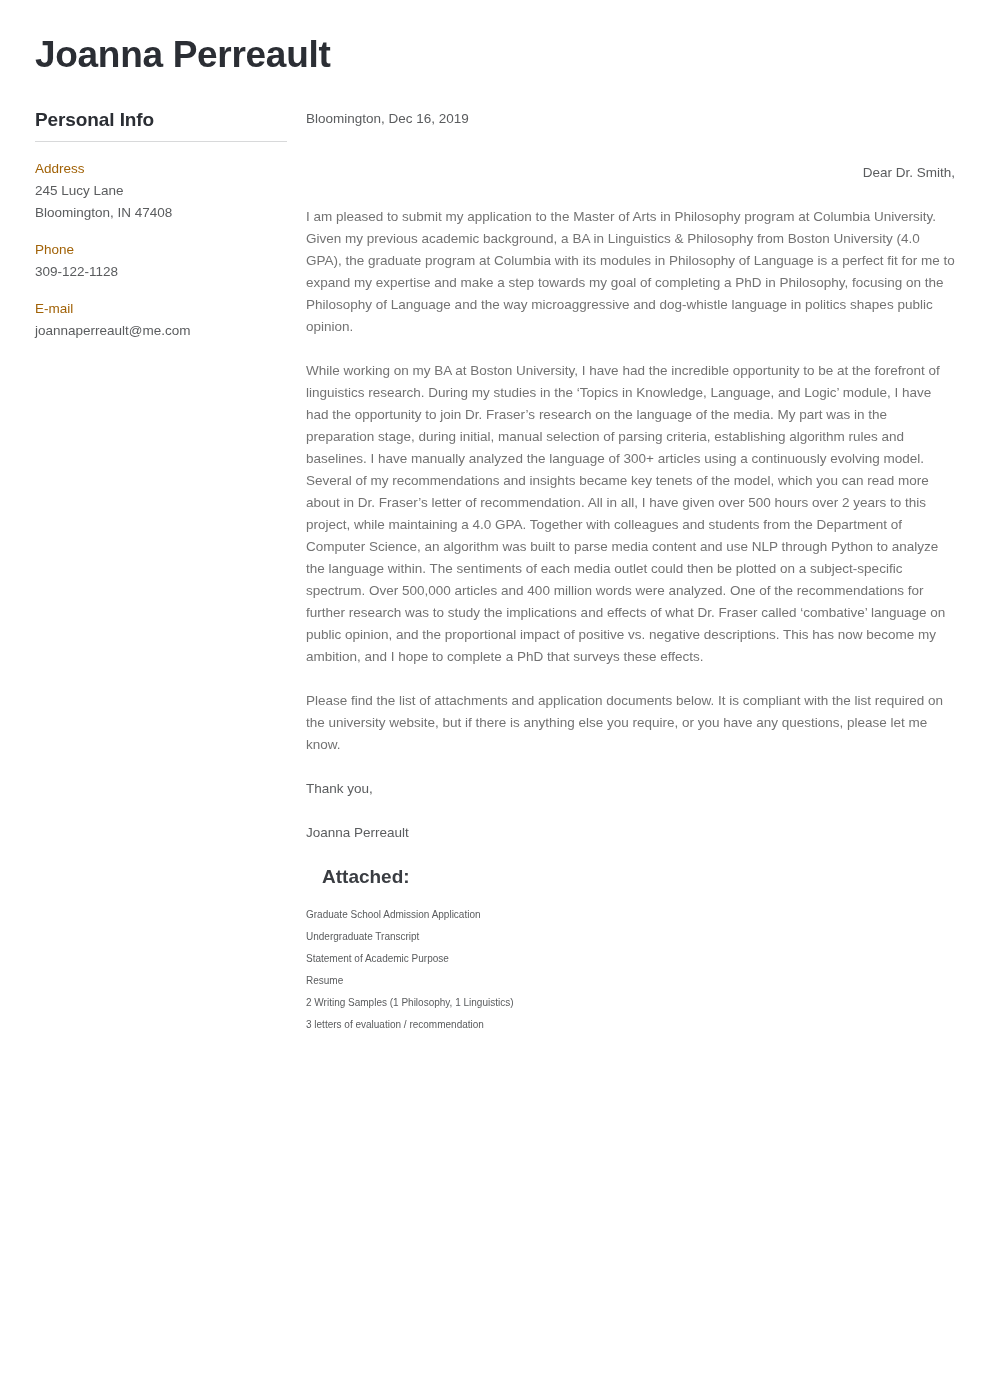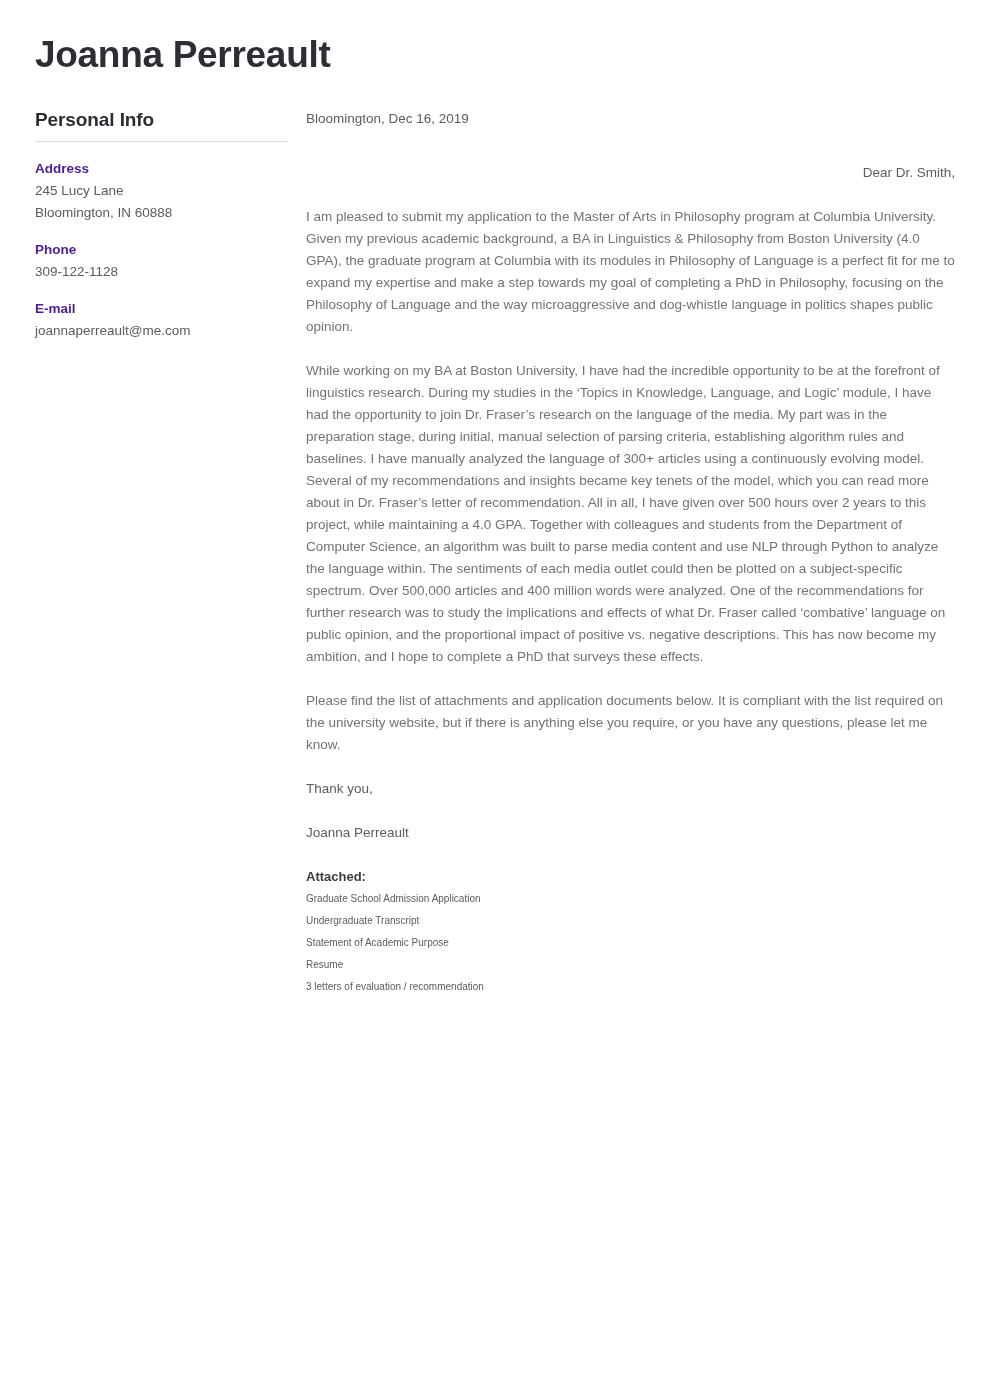--- a/index.html
+++ b/index.html
@@ -62,22 +62,22 @@
     background: #d8d9da;
     width: 252px;
     margin: 0 0 16px 0;
   }
   .info-block {
     margin-bottom: 15px;
   }
   .info-label {
     font-size: 13.5px;
     line-height: 22px;
-    font-weight: bold;
-    color: #4c1d95;
+    font-weight: normal;
+    color: #a16207;
     margin: 0;
   }
   .info-line {
     font-size: 13.5px;
     line-height: 22px;
     color: #5a5c5e;
     margin: 0;
     word-break: break-word;
   }
   
@@ -122,25 +122,25 @@
     color: #5a5c5e;
     margin: 0 0 22px 0;
   }
   .signature {
     font-size: 13.5px;
     line-height: 22px;
     color: #5a5c5e;
     margin: 0 0 22px 0;
   }
   .attach-label {
-    font-size: 13px;
+    font-size: 19px;
     line-height: 22px;
     font-weight: bold;
     color: #3a3d42;
-    margin: 0;
+    margin: 16px;
   }
   .attach-list {
     list-style: none;
     margin: 0;
     padding: 0;
   }
   .attach-item {
     font-size: 10px;
     line-height: 22px;
     color: #5a5c5e;
@@ -156,21 +156,21 @@
 
   <div class="columns">
 
     <aside class="sidebar">
       <h2 class="sidebar-title">Personal Info</h2>
       <div class="sidebar-rule"></div>
 
       <div class="info-block">
         <div class="info-label">Address</div>
         <div class="info-line">245 Lucy Lane</div>
-        <div class="info-line">Bloomington, IN 60888</div>
+        <div class="info-line">Bloomington, IN 47408</div>
       </div>
 
       <div class="info-block">
         <div class="info-label">Phone</div>
         <div class="info-line">309-122-1128</div>
       </div>
 
       <div class="info-block">
         <div class="info-label">E-mail</div>
         <div class="info-line">joannaperreault@me.com</div>
@@ -194,18 +194,19 @@
 
       <p class="signature">Joanna Perreault</p>
 
       <p class="attach-label">Attached:</p>
 
       <ul class="attach-list">
         <li class="attach-item">Graduate School Admission Application</li>
         <li class="attach-item">Undergraduate Transcript</li>
         <li class="attach-item">Statement of Academic Purpose</li>
         <li class="attach-item">Resume</li>
+        <li class="attach-item">2 Writing Samples (1 Philosophy, 1 Linguistics)</li>
         <li class="attach-item">3 letters of evaluation / recommendation</li>
       </ul>
 
     </section>
   </div>
 </div>
 
 </body></html>

